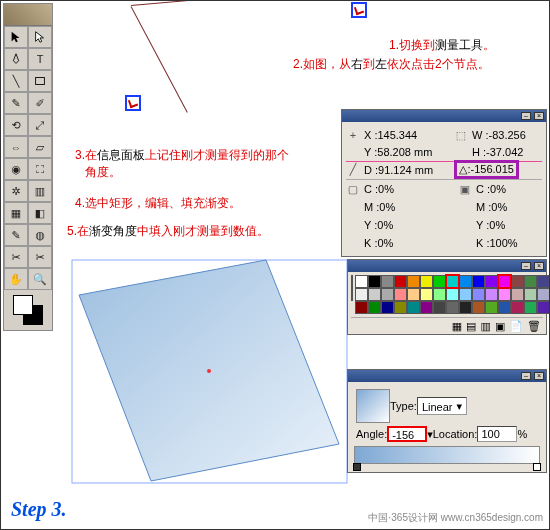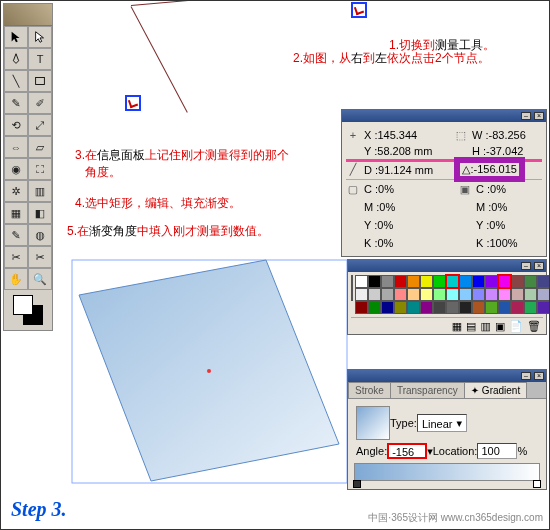--- a/index.html
+++ b/index.html
@@ -21,21 +21,21 @@
 .note .blue{color:#000000}
 .panel{position:absolute;background:#d4d0c8;border:1px solid #666;font-size:11px}
 .panel-bar{height:12px;background:linear-gradient(#4a6aa5,#2a4a85);display:flex;justify-content:flex-end;align-items:center;padding:0 2px;gap:3px}
 .bar-btn{width:10px;height:8px;background:#d4d0c8;border:1px solid #333;font-size:7px;line-height:6px;text-align:center}
 .tabs{display:flex;background:#bbb;border-bottom:1px solid #888}
 .tab{padding:2px 6px;background:#d4d0c8;border:1px solid #888;border-bottom:none;margin-right:-1px;font-size:10px;color:#555}
 .tab.active{background:#e8e4dc;color:#000}
 .info-body{padding:4px;background:#e8e4dc}
 .info-row{display:flex;align-items:center;height:18px;gap:4px}
 .info-ico{width:14px;text-align:center;color:#555}
-.info-box{border:6px solid #a21caf;padding:0 2px}
+.info-box{border:3px solid #a21caf;padding:0 2px}
 .canvas-shape{position:absolute;left:70px;top:258px}
 .step{position:absolute;left:10px;bottom:8px;font:italic bold 20px "Comic Sans MS",cursive;color:#0050e0}
 .color-body{background:#e8e4dc;padding:3px}
 .sw-grid{display:grid;grid-template-columns:repeat(15,13px);grid-auto-rows:13px}
 .sw{border:1px solid #555}
 .sw.hl{outline:2px solid #e00;outline-offset:-1px;z-index:2}
 .none-sw{width:26px;height:26px;border:1px solid #555;background:linear-gradient(45deg,transparent 45%,#e00 45%,#e00 55%,transparent 55%),#fff}
 .grad-body{background:#e8e4dc;padding:4px}
 .grad-row{display:flex;align-items:center;margin:3px 4px}
 .grad-preview{width:34px;height:34px;background:linear-gradient(135deg,#7ea8d4,#fff);border:1px solid #888}
@@ -100,38 +100,38 @@
       </div>
   </div>
 </div>
 
 <div class="line1"></div>
 <div class="line2"></div>
 <div class="node" style="left:350px;top:1px"></div>
 <div class="node" style="left:124px;top:94px"></div>
 
 <div class="note" style="left:388px;top:36px"><span>1.切换到</span><span class="blue">测量工具</span><span>。</span></div>
-<div class="note" style="left:292px;top:49px"><span>2.如图，从</span><span class="blue">右</span><span>到</span><span class="blue">左</span><span>依次点击2个节点。</span></div>
+<div class="note" style="left:292px;top:55px"><span>2.如图，从</span><span class="blue">右</span><span>到</span><span class="blue">左</span><span>依次点击2个节点。</span></div>
 <div class="note" style="left:74px;top:146px"><span>3.在</span><span class="blue">信息面板</span><span>上记住刚才测量得到的那个</span><br>&nbsp;&nbsp;&nbsp;<span>角度。</span></div>
 <div class="note" style="left:74px;top:194px">4.选中矩形，编辑、填充渐变。</div>
 <div class="note" style="left:66px;top:222px"><span>5.在</span><span class="blue">渐变角度</span><span>中填入刚才测量到数值。</span></div>
 
 <div class="panel" style="left:340px;top:108px;width:206px">
   <div class="panel-bar">
       <div class="bar-btn">–</div>
       <div class="bar-btn">×</div>
     </div>
   <div class="info-body">
     <div class="info-row">
       <span class="info-ico">+</span>
       <span style="width:86px"><span>X :</span><span>145.344</span></span>
       <span class="info-ico">⬚</span>
       <span><span>W :</span><span>-83.256</span></span>
     </div>
-    <div class="info-row" style="border-bottom:3px solid #ec4899;padding-bottom:2px">
+    <div class="info-row" style="border-bottom:1px solid #ec4899;padding-bottom:2px">
       <span class="info-ico"></span>
       <span style="width:86px"><span>Y :</span><span>58.208 mm</span></span>
       <span class="info-ico"></span>
       <span><span>H :</span><span>-37.042</span></span>
     </div>
     <div class="info-row" style="border-bottom:1px solid #aaa;padding-bottom:2px">
       <span class="info-ico">╱</span>
       <span style="width:86px"><span>D :</span><span>91.124 mm</span></span>
       <span class="info-box"><span>△:</span><span>-156.015</span></span>
     </div>
@@ -243,25 +243,20 @@
       <span>🗑</span>
     </div>
   </div>
 </div>
 
 <div class="panel" style="left:346px;top:368px;width:200px">
   <div class="panel-bar">
       <div class="bar-btn">–</div>
       <div class="bar-btn">×</div>
     </div>
-  <div class="tabs">
-    <div class="tab">Stroke</div>
-    <div class="tab">Transparency</div>
-    <div class="tab active">✦ <span>Gradient</span></div>
-  </div>
   <div class="grad-body">
     <div class="grad-row">
       <div class="grad-preview"></div>
       <span>Type:</span>
       <div class="select-box">
           <span>Linear</span>
           <span>▾</span>
         </div>
     </div>
     <div class="grad-row">

